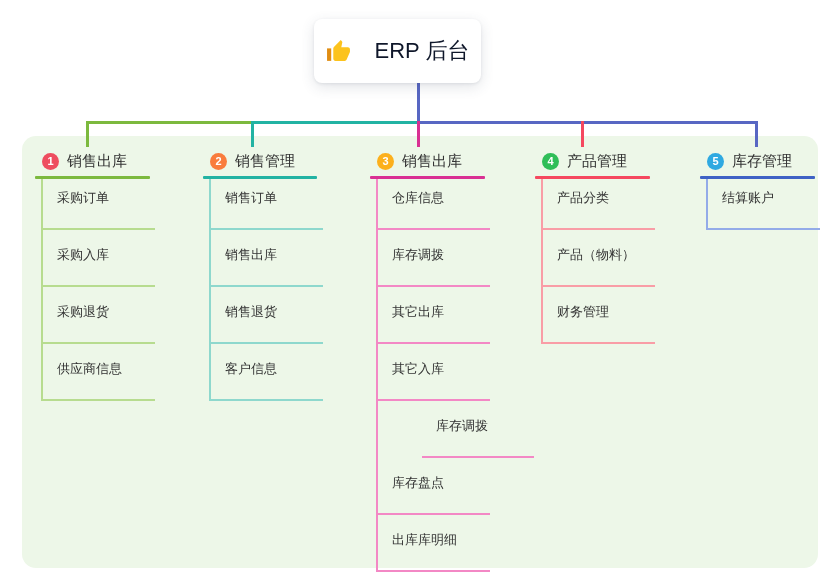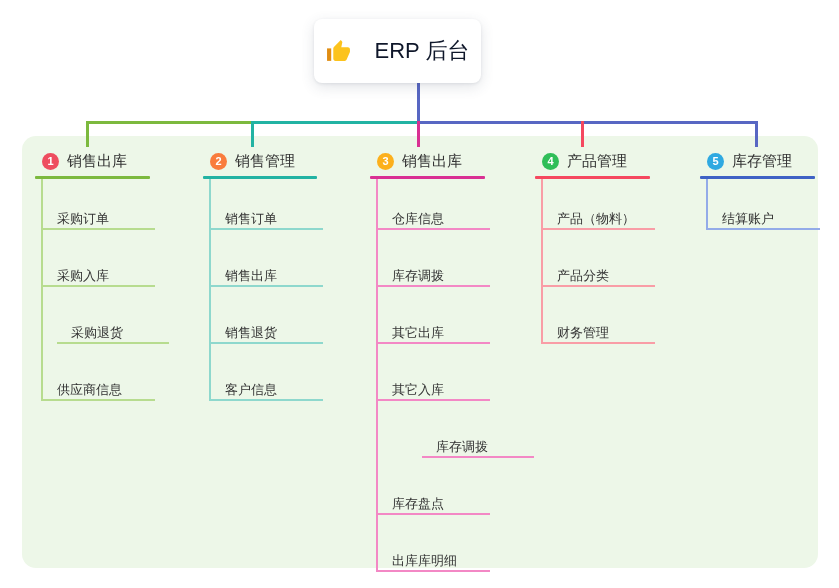--- a/index.html
+++ b/index.html
@@ -23,21 +23,21 @@
                    padding-left:7px; font-size:15px; font-weight:500; color:#333;
                    cursor:pointer; white-space:nowrap; }
   .badge { width:17px; height:17px; border-radius:50%; flex:0 0 17px;
            display:flex; align-items:center; justify-content:center;
            color:#fff; font-size:11px; font-weight:bold; line-height:1; }
   .branch-line { height:3px; width:100%; margin-top:2px; border-radius:1px; }
   .items { margin-left:6px; border-left:2px solid; width:max-content; }
   .item { width:max-content; min-width:80px; height:55px; display:flex; align-items:flex-end;
           padding:0 18px 0 14px; border-bottom:2px solid; cursor:pointer; }
   .item:first-child { height:49px; }
-  .item span { padding-bottom:0; font-size:13px; color:#333; white-space:nowrap;text-align:right; }
+  .item span { padding-bottom:21px; font-size:13px; color:#333; white-space:nowrap;text-align:right; }
 </style>
 </head>
 <body>
 
 <div class="stage">
   <div class="panel"></div>
 
   <div class="root-node">
     <span class="thumb">
       <svg viewBox="0 0 24 24" width="25" height="25" aria-hidden="true">
@@ -66,21 +66,21 @@
           <span>销售出库</span>
         </div>
         <div class="branch-line" style="background: rgb(124, 185, 62);"></div>
         <div class="items" style="border-left-color: rgb(183, 220, 143);">
           <div class="item" style="border-bottom-color: rgb(183, 220, 143);">
             <span>采购订单</span>
           </div>
           <div class="item" style="border-bottom-color: rgb(183, 220, 143);">
             <span>采购入库</span>
           </div>
-          <div class="item" style="border-bottom-color: rgb(183, 220, 143); margin-left: 14px;">
+          <div class="item" style="border-bottom-color: rgb(183, 220, 143);">
             <span>采购退货</span>
           </div>
           <div class="item" style="border-bottom-color: rgb(183, 220, 143);">
             <span>供应商信息</span>
           </div>
         </div>
       </div>
       <div class="branch" style="left: 203px; width: 114px;">
         <div class="branch-header">
           <div class="badge" style="background: rgb(249, 124, 61);">2</div>
@@ -133,24 +133,24 @@
         </div>
       </div>
       <div class="branch" style="left: 535px; width: 115px;">
         <div class="branch-header">
           <div class="badge" style="background: rgb(47, 190, 88);">4</div>
           <span>产品管理</span>
         </div>
         <div class="branch-line" style="background: rgb(245, 72, 95);"></div>
         <div class="items" style="border-left-color: rgb(249, 157, 166);">
           <div class="item" style="border-bottom-color: rgb(249, 157, 166);">
-            <span>产品（物料）</span>
+            <span>产品分类</span>
           </div>
           <div class="item" style="border-bottom-color: rgb(249, 157, 166);">
-            <span>产品分类</span>
+            <span>产品（物料）</span>
           </div>
           <div class="item" style="border-bottom-color: rgb(249, 157, 166);">
             <span>财务管理</span>
           </div>
         </div>
       </div>
       <div class="branch" style="left: 700px; width: 115px;">
         <div class="branch-header">
           <div class="badge" style="background: rgb(47, 169, 225);">5</div>
           <span>库存管理</span>

